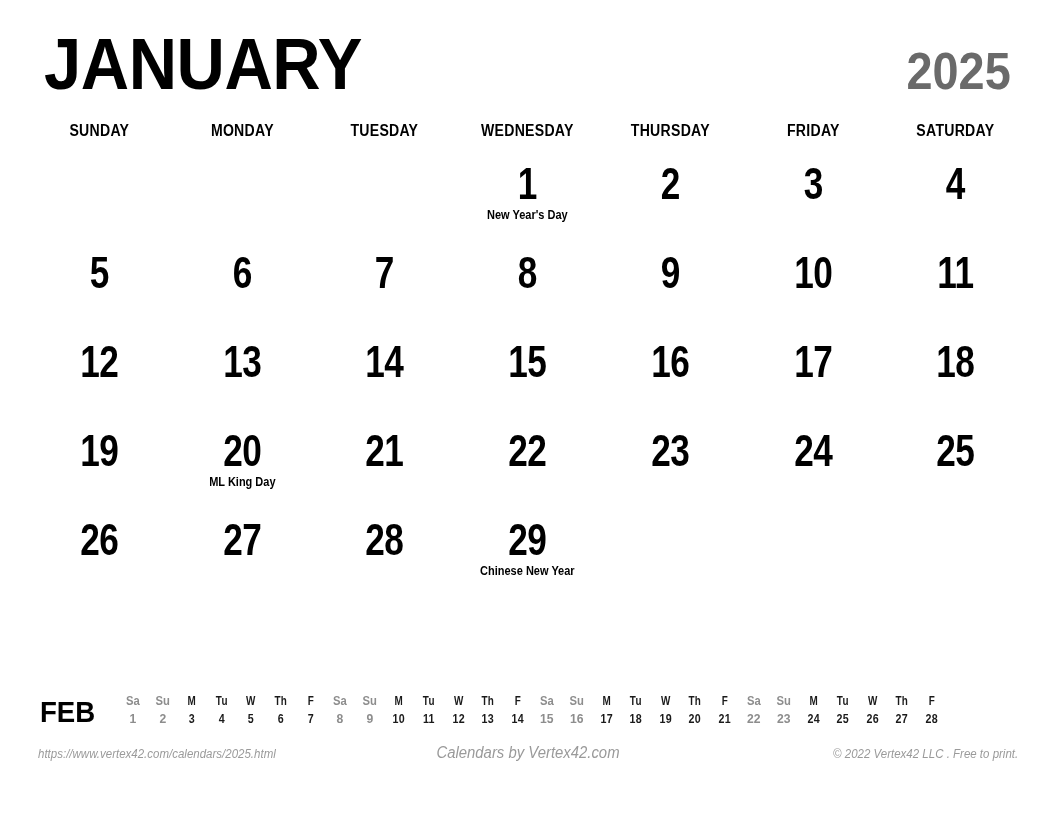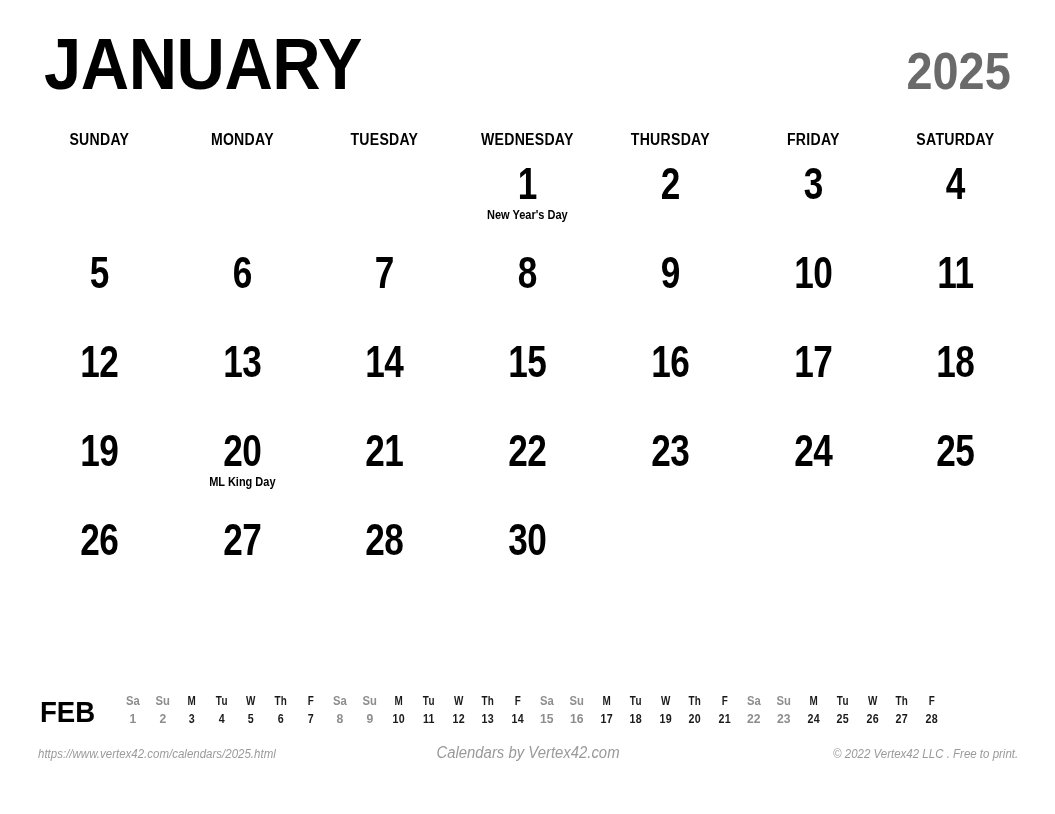--- a/index.html
+++ b/index.html
@@ -54,21 +54,21 @@
     color: #6a6a6a;
     transform: scaleX(0.90);
     transform-origin: right bottom;
     white-space: nowrap;
   }
 
   
   .weekdays {
     position: absolute;
     left: 28px;
-    top: 131px;
+    top: 122px;
     width: 999px;
     display: grid;
     grid-template-columns: repeat(7, 1fr);
   }
   .weekday {
     text-align: center;
     font-family: "Liberation Sans Narrow", "Liberation Sans", sans-serif;
     font-size: 16px;
     font-weight: bold;
     letter-spacing: 0.3px;
@@ -316,21 +316,22 @@
       <div class="cell">
         <span class="daynum">26</span>
       </div>
       <div class="cell">
         <span class="daynum">27</span>
       </div>
       <div class="cell">
         <span class="daynum">28</span>
       </div>
       <div class="cell">
-        <span class="daynum">30</span>
+        <span class="daynum">29</span>
+        <span class="event">Chinese New Year</span>
       </div>
       <div class="cell empty">
         <span class="daynum"></span>
       </div>
     </div>
 
   <div class="ministrip">
     <div class="mini-label">FEB</div>
     <div class="mini-days">
         <div class="mini-day weekend">

